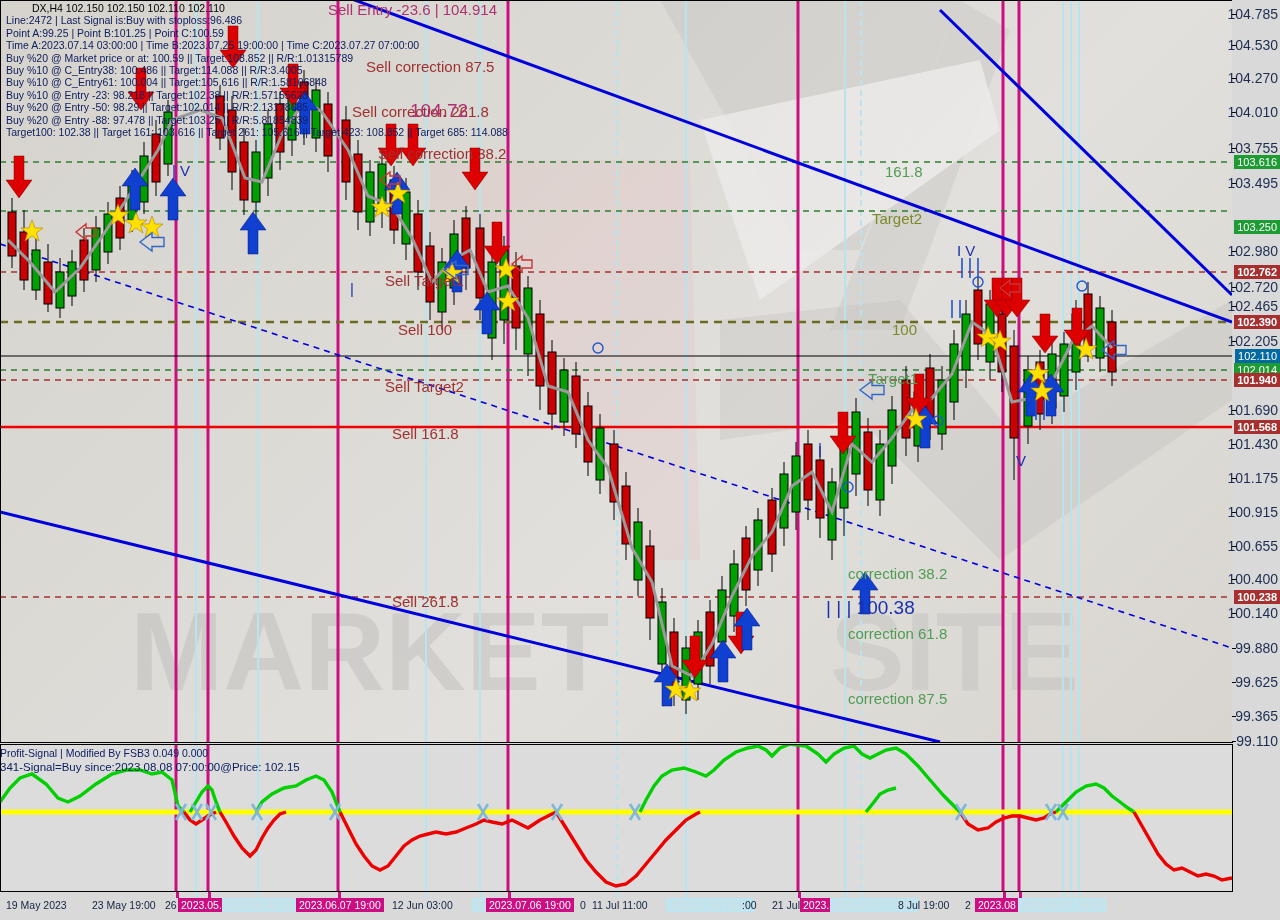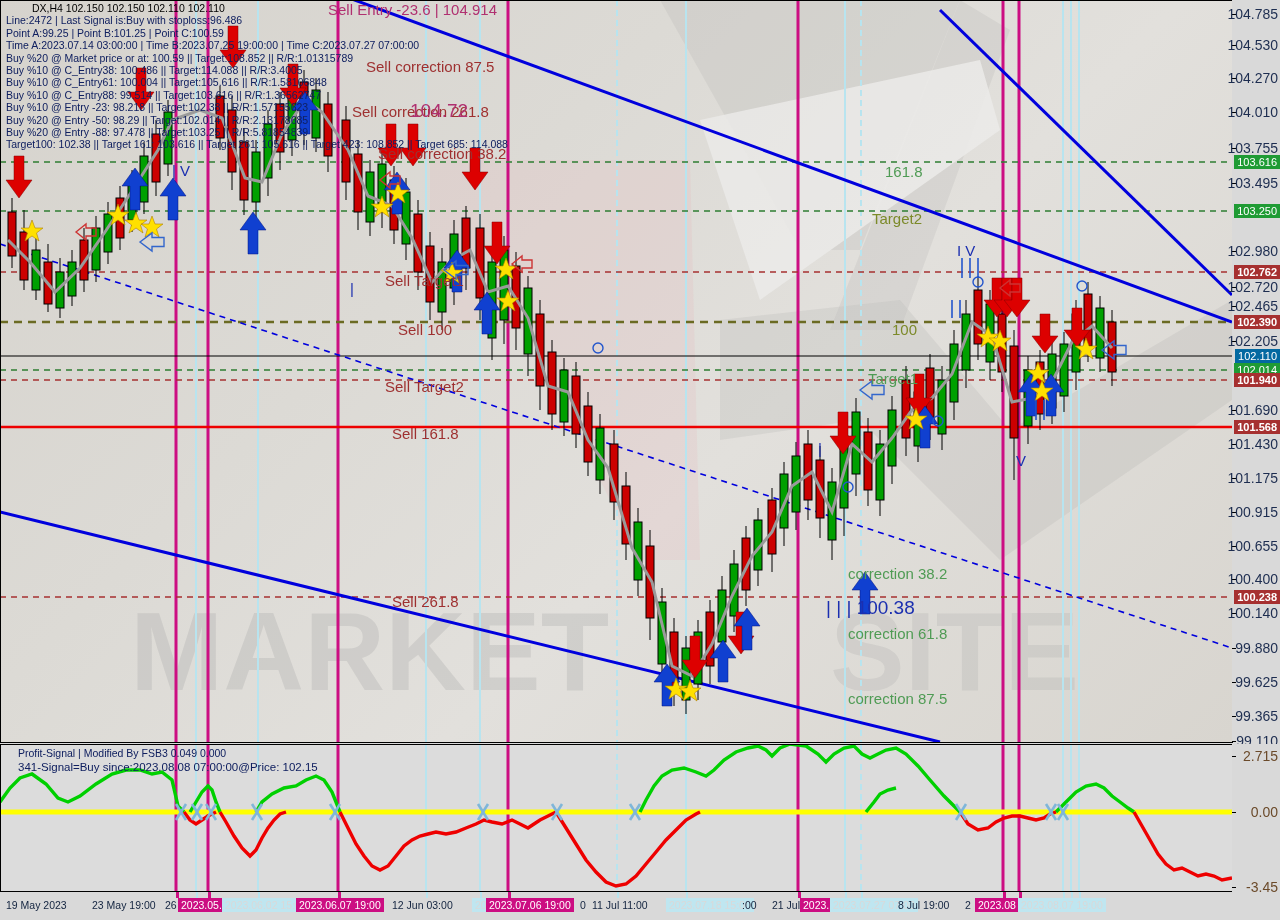--- a/index.html
+++ b/index.html
@@ -438,21 +438,20 @@
     </svg>
 
     <div id="hdr">
       <div id="hdrTitle" class="ln blk">DX,H4  102.150 102.150 102.110 102.110</div>
       <div class="ln navy">Line:2472 | Last Signal is:Buy with stoploss:96.486</div>
       <div class="ln navy">Point A:99.25 | Point B:101.25 | Point C:100.59</div>
       <div class="ln navy">Time A:2023.07.14 03:00:00 | Time B:2023.07.25 19:00:00 | Time C:2023.07.27 07:00:00</div>
       <div class="ln navy">Buy %20 @ Market price or at: 100.59 || Target:108.852 ||  R/R:1.01315789</div>
       <div class="ln navy">Buy %10 @ C_Entry38: 100.486 ||  Target:114.088 ||  R/R:3.4005</div>
       <div class="ln navy">Buy %10 @ C_Entry61: 100.004 ||  Target:105.616 ||  R/R:1.58106848</div>
-      <div class="ln navy">Buy %10 @ C_Entry88: 99.514 ||  Target:103.616 ||  R/R:1.36562747</div>
       <div class="ln navy">Buy %10 @ Entry -23: 98.218 ||  Target:102.38  ||  R/R:1.57155623</div>
       <div class="ln navy">Buy %20 @ Entry -50: 98.29 ||  Target:102.014 ||  R/R:2.13178685</div>
       <div class="ln navy">Buy %20 @ Entry -88: 97.478 ||  Target:103.25 ||  R/R:5.81854839</div>
       <div class="ln navy">Target100: 102.38 || Target 161: 103.616 || Target 261: 105.616 || Target 423: 108.852 || Target 685: 114.088</div>
     </div>
 
     <div id="annoLayer">
         <div class="anno annoMag big" style="left: 328px; top: 1px;">Sell Entry -23.6 | 104.914</div>
         <div class="anno annoRed big" style="left: 366px; top: 58px;">Sell correction 87.5</div>
         <div class="anno annoRed big" style="left: 352px; top: 103px;">Sell correction 261.8</div>
@@ -575,21 +574,21 @@
         <g>
             <line x1="1046" y1="60" x2="1056" y2="76"></line>
             <line x1="1056" y1="60" x2="1046" y2="76"></line>
           </g>
         <g>
             <line x1="1058" y1="60" x2="1068" y2="76"></line>
             <line x1="1068" y1="60" x2="1058" y2="76"></line>
           </g>
       </g>
     </svg>
-    <div id="indiHdr" style="position:absolute;left:18px;top:2px;">
+    <div id="indiHdr" style="position:absolute;left:0;top:2px;">
       <div class="ln">Profit-Signal | Modified By FSB3 0.049 0.000</div>
       <div class="ln ln2">341-Signal=Buy since:2023.08.08 07:00:00@Price: 102.15</div>
     </div>
   </div>
   <div class="paneBorder" style="left:0;top:744px;width:1233px;height:148px;"></div>
 
   <div id="priceAxis">
       <div class="pTickMark" style="top: 14px;"></div>
       <div class="pTick" style="top: 14px;">104.785</div>
       <div class="pTickMark" style="top: 45px;"></div>
@@ -626,38 +625,30 @@
       <div class="pTick" style="top: 613px;">100.140</div>
       <div class="pTickMark" style="top: 648px;"></div>
       <div class="pTick" style="top: 648px;">99.880</div>
       <div class="pTickMark" style="top: 682px;"></div>
       <div class="pTick" style="top: 682px;">99.625</div>
       <div class="pTickMark" style="top: 716px;"></div>
       <div class="pTick" style="top: 716px;">99.365</div>
       <div class="pTickMark" style="top: 741px;"></div>
       <div class="pTick" style="top: 741px;">99.110</div>
       <div class="tagBox tagGreen" style="top: 162px;">103.616</div>
-      <div class="tagBox tagGreen" style="top: 211px;">103.250</div>
+      <div class="tagBox tagGreen" style="top: 227px;">103.250</div>
       <div class="tagBox tagRed" style="top: 272px;">102.762</div>
       <div class="tagBox tagRed" style="top: 322px;">102.390</div>
       <div class="tagBox tagBlack" style="top: 356px;">102.110</div>
       <div class="tagBox tagGreen" style="top: 370px;">102.014</div>
       <div class="tagBox tagRed" style="top: 380px;">101.940</div>
       <div class="tagBox tagRed" style="top: 427px;">101.568</div>
       <div class="tagBox tagRed" style="top: 597px;">100.238</div>
     </div>
 
-  <div id="indiAxis">
-      <div class="pTickMark" style="top: 12px;"></div>
-      <div class="pTick" style="top: 12px; color: rgb(107, 74, 42);">2.715</div>
-      <div class="pTickMark" style="top: 68px;"></div>
-      <div class="pTick" style="top: 68px; color: rgb(107, 74, 42);">0.00</div>
-      <div class="pTickMark" style="top: 143px;"></div>
-      <div class="pTick" style="top: 143px; color: rgb(107, 74, 42);">-3.45</div>
-    </div>
 
   <div id="timeAxis">
       <div class="tTick" style="left: 6px;">19 May 2023</div>
       <div class="tTick" style="left: 92px;">23 May 19:00</div>
       <div class="tTick" style="left: 165px;">26 </div>
       <div class="tTag tagCyan" style="left: 182px;">2023.</div>
       <div class="tTag tagMagenta" style="left: 178px;">2023.05.3</div>
       <div class="tTag tagCyan" style="left: 222px;">2023.06.02 15:00</div>
       <div class="tTag tagMagenta" style="left: 296px;">2023.06.07 19:00</div>
       <div class="tTick" style="left: 392px;">12 Jun 03:00</div>

